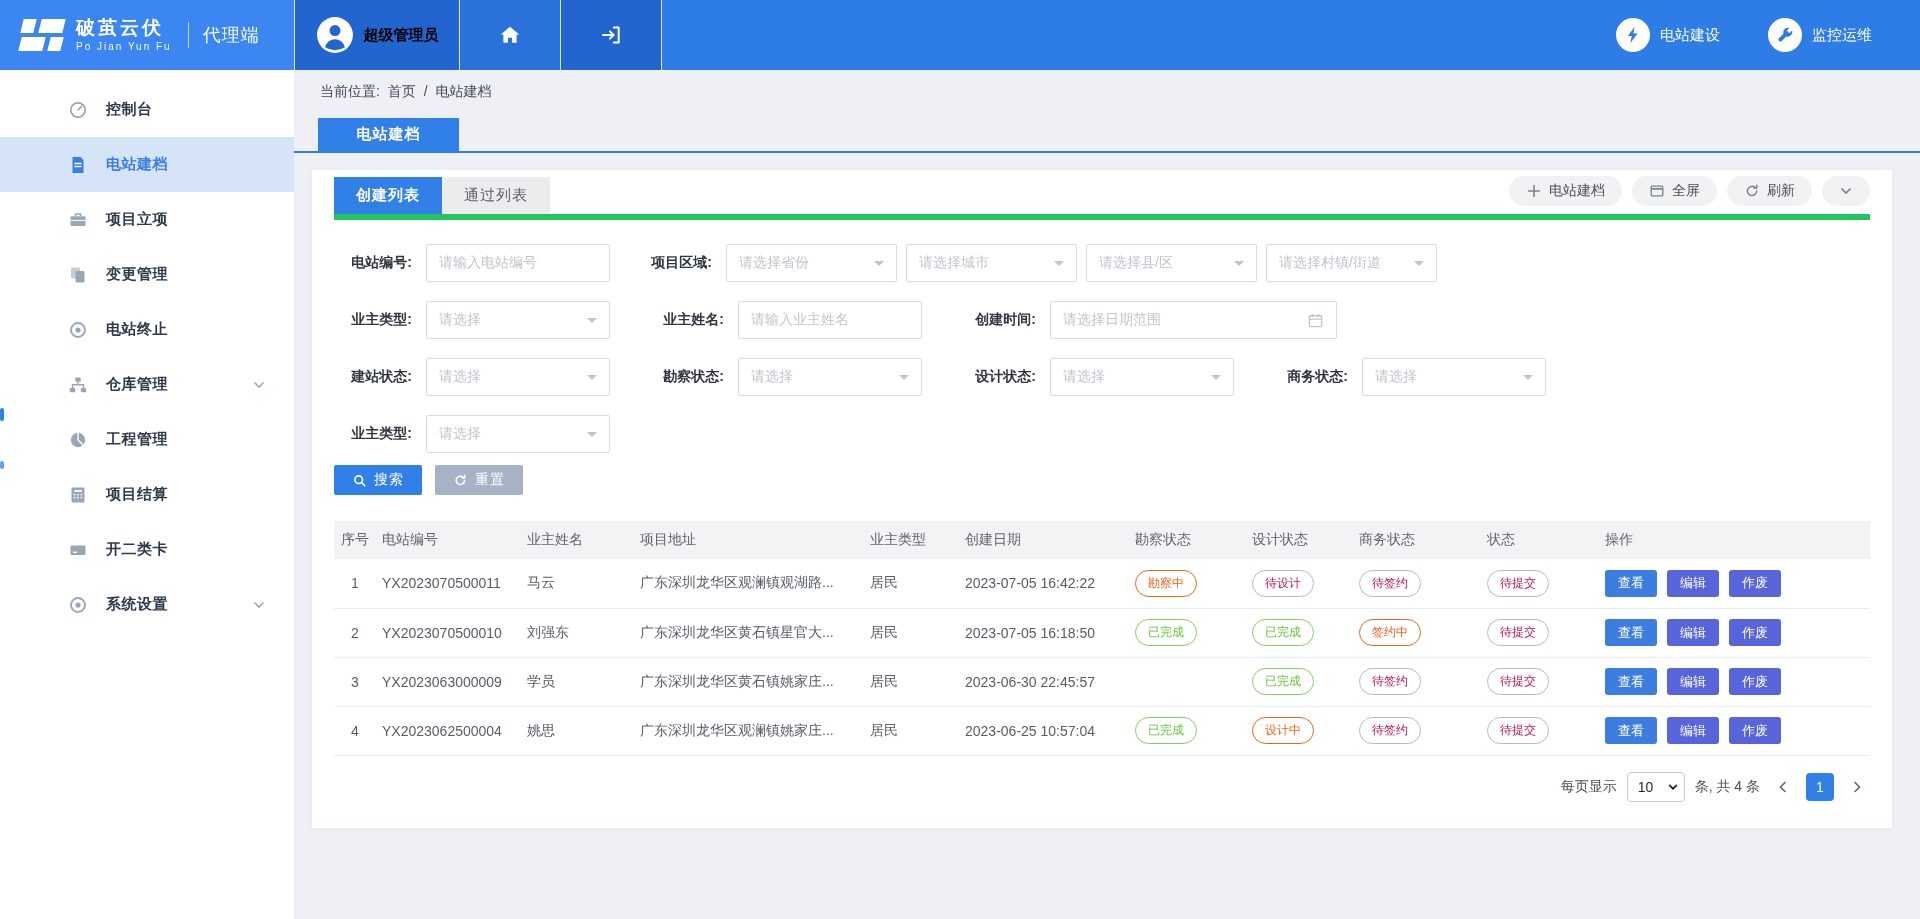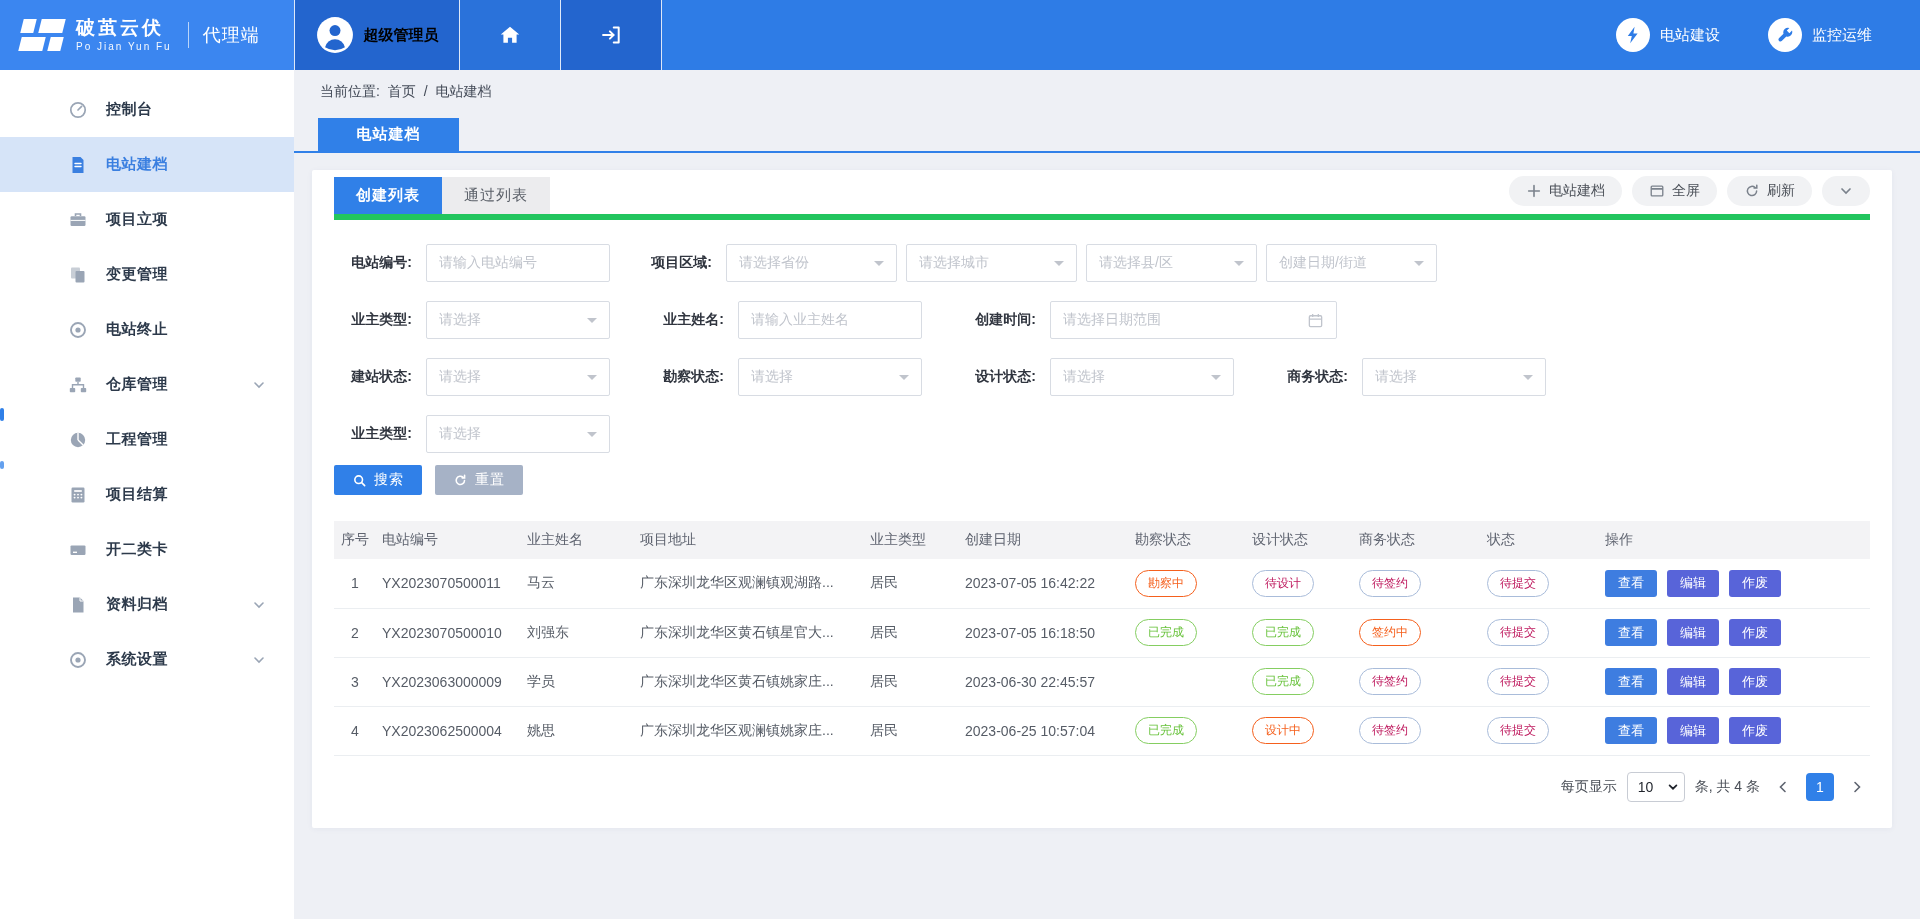--- a/index.html
+++ b/index.html
@@ -247,30 +247,20 @@
     </div>
     <div class="menu-item">
       <span class="mi-icon"><svg viewBox="0 0 20 20">
             <rect x="2.5" y="5.4" width="15" height="9.6" rx="1.2" fill="currentColor"></rect>
             <path d="M5 12.3h4" stroke="#fff" stroke-width="1.4"></path>
           </svg></span>
       <span class="mi-label">开二类卡</span>
     </div>
     <div class="menu-item">
       <span class="mi-icon"><svg viewBox="0 0 20 20">
-            <path d="M5 2.5h7l3.5 3.5v11.5H5z" fill="currentColor"></path>
-            <path d="M12 2.5V6h3.5" fill="none" stroke="#fff" stroke-width="1"></path>
-          </svg></span>
-      <span class="mi-label">资料归档</span>
-      <span class="mi-chevron"><svg viewBox="0 0 14 14" fill="none" stroke="currentColor" stroke-width="1.6" stroke-linecap="round">
-            <path d="M3 5l4 4 4-4"></path>
-          </svg></span>
-    </div>
-    <div class="menu-item">
-      <span class="mi-icon"><svg viewBox="0 0 20 20">
             <circle cx="10" cy="10" r="7" fill="none" stroke="currentColor" stroke-width="1.9"></circle>
             <circle cx="10" cy="10" r="2.6" fill="currentColor"></circle>
           </svg></span>
       <span class="mi-label">系统设置</span>
       <span class="mi-chevron"><svg viewBox="0 0 14 14" fill="none" stroke="currentColor" stroke-width="1.6" stroke-linecap="round">
             <path d="M3 5l4 4 4-4"></path>
           </svg></span>
     </div>
   </nav>
 </aside>
@@ -334,21 +324,21 @@
             </div>
           <div class="ctl w-region">
               <span>请选择城市</span>
               <span class="caret"></span>
             </div>
           <div class="ctl w-region">
               <span>请选择县/区</span>
               <span class="caret"></span>
             </div>
           <div class="ctl w-region">
-              <span>创建日期/街道</span>
+              <span>请选择村镇/街道</span>
               <span class="caret"></span>
             </div>
         </div>
       </div>
 
       <div class="frow">
         <div class="ffield">
           <span class="flabel">业主类型:</span>
           <div class="ctl w-sel">
               <span>请选择</span>

